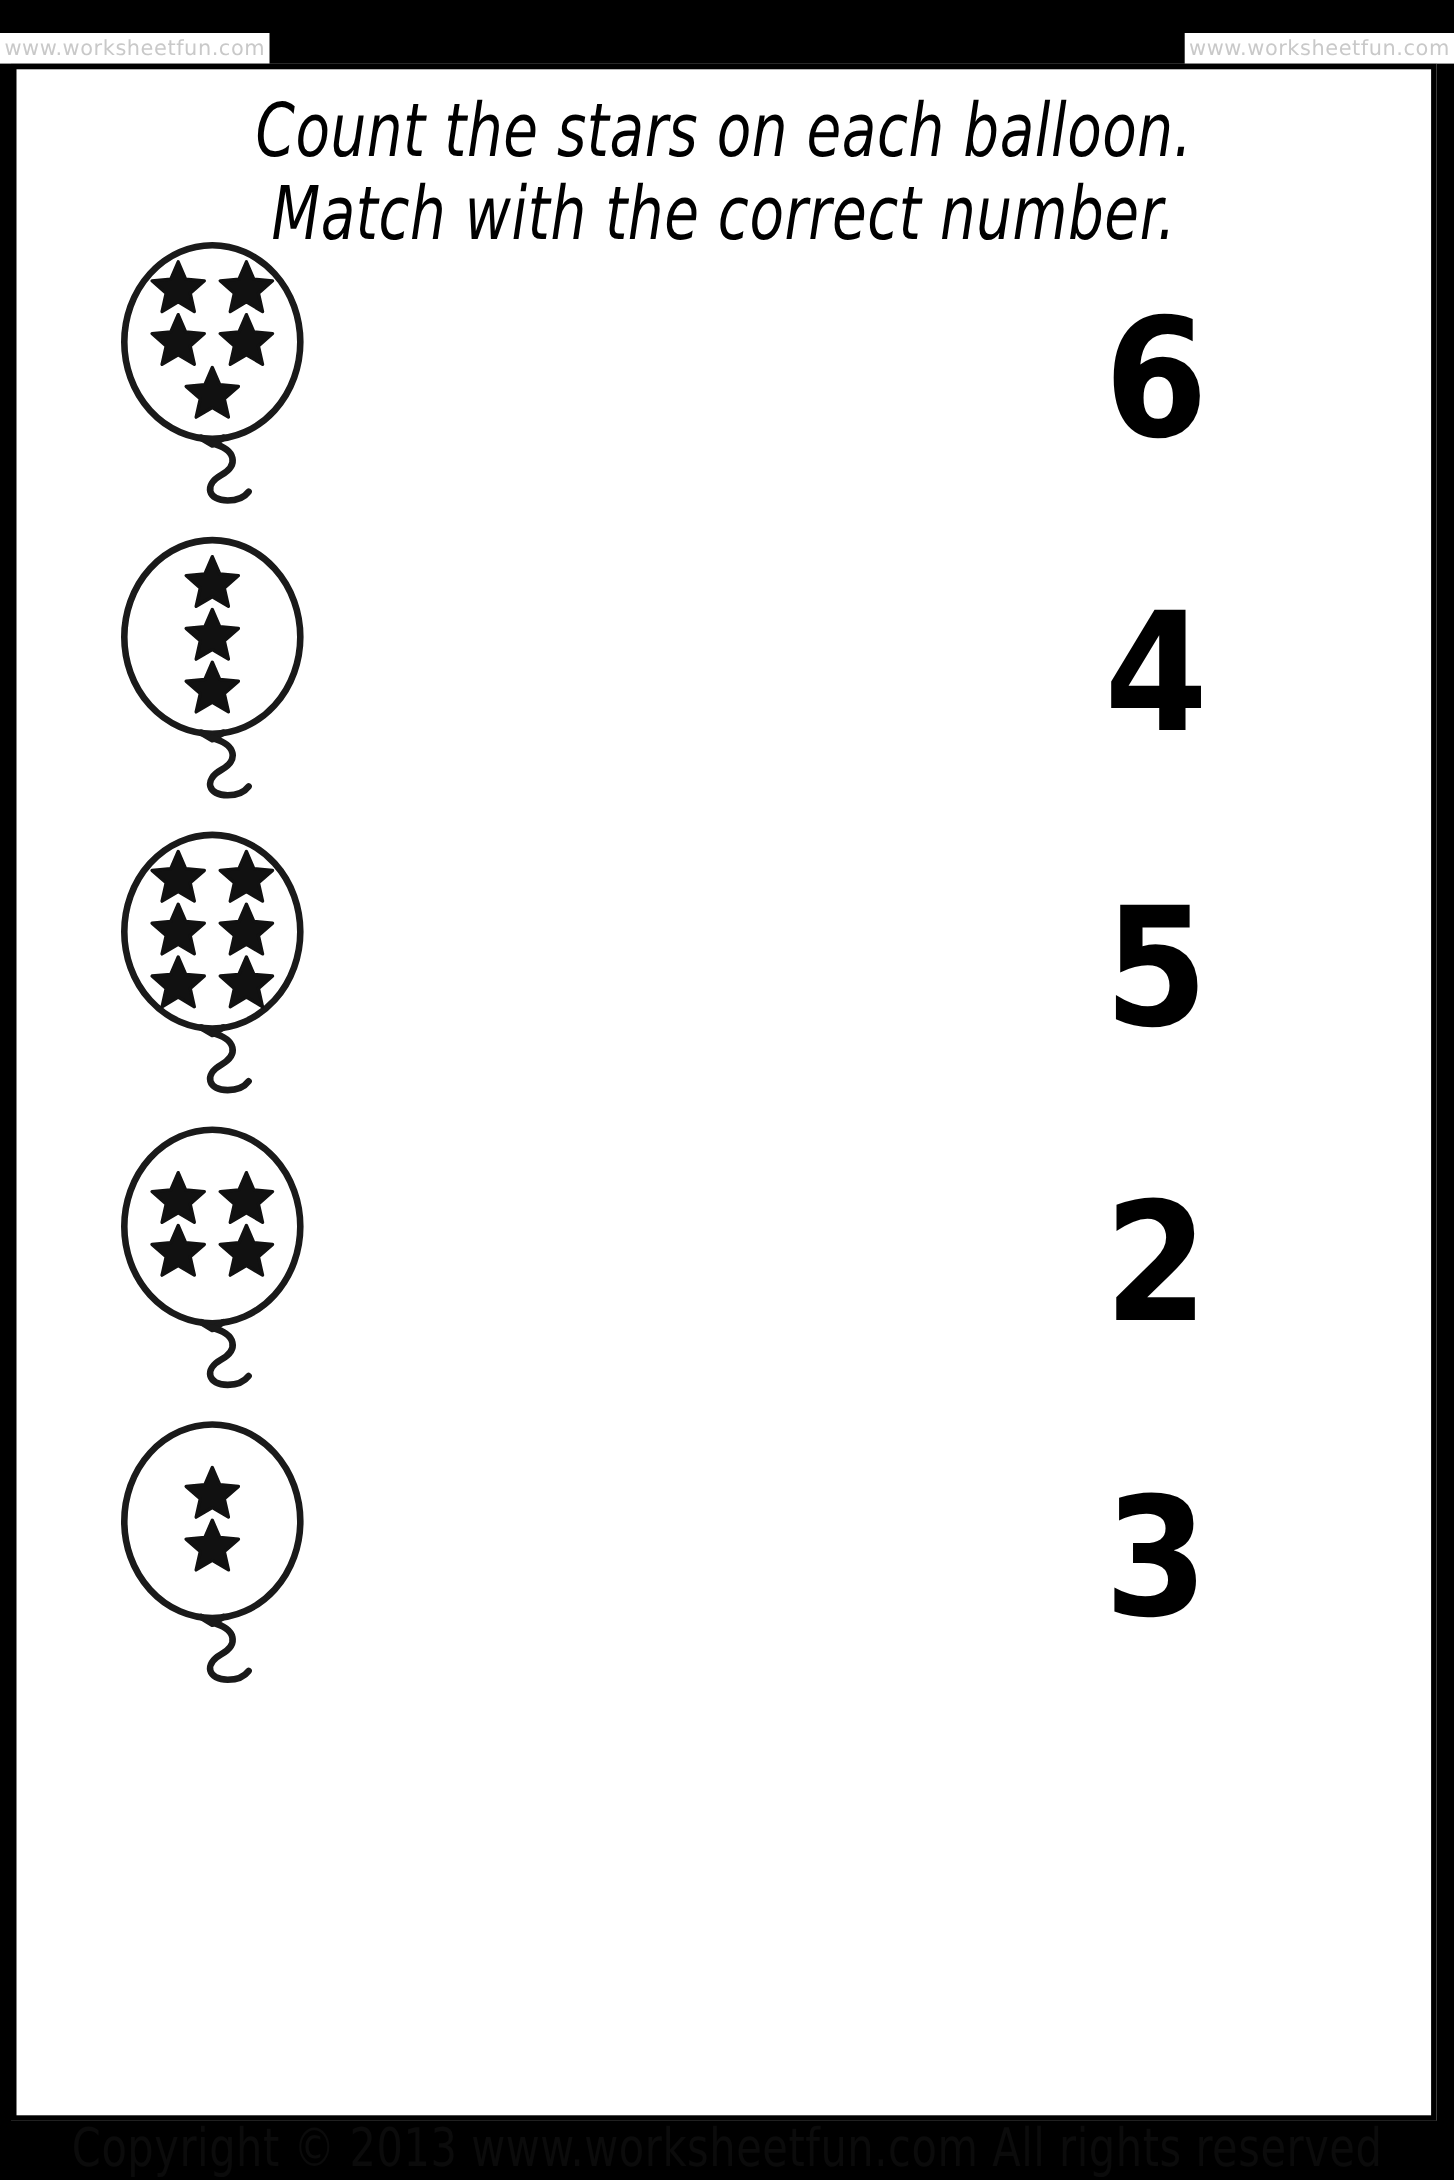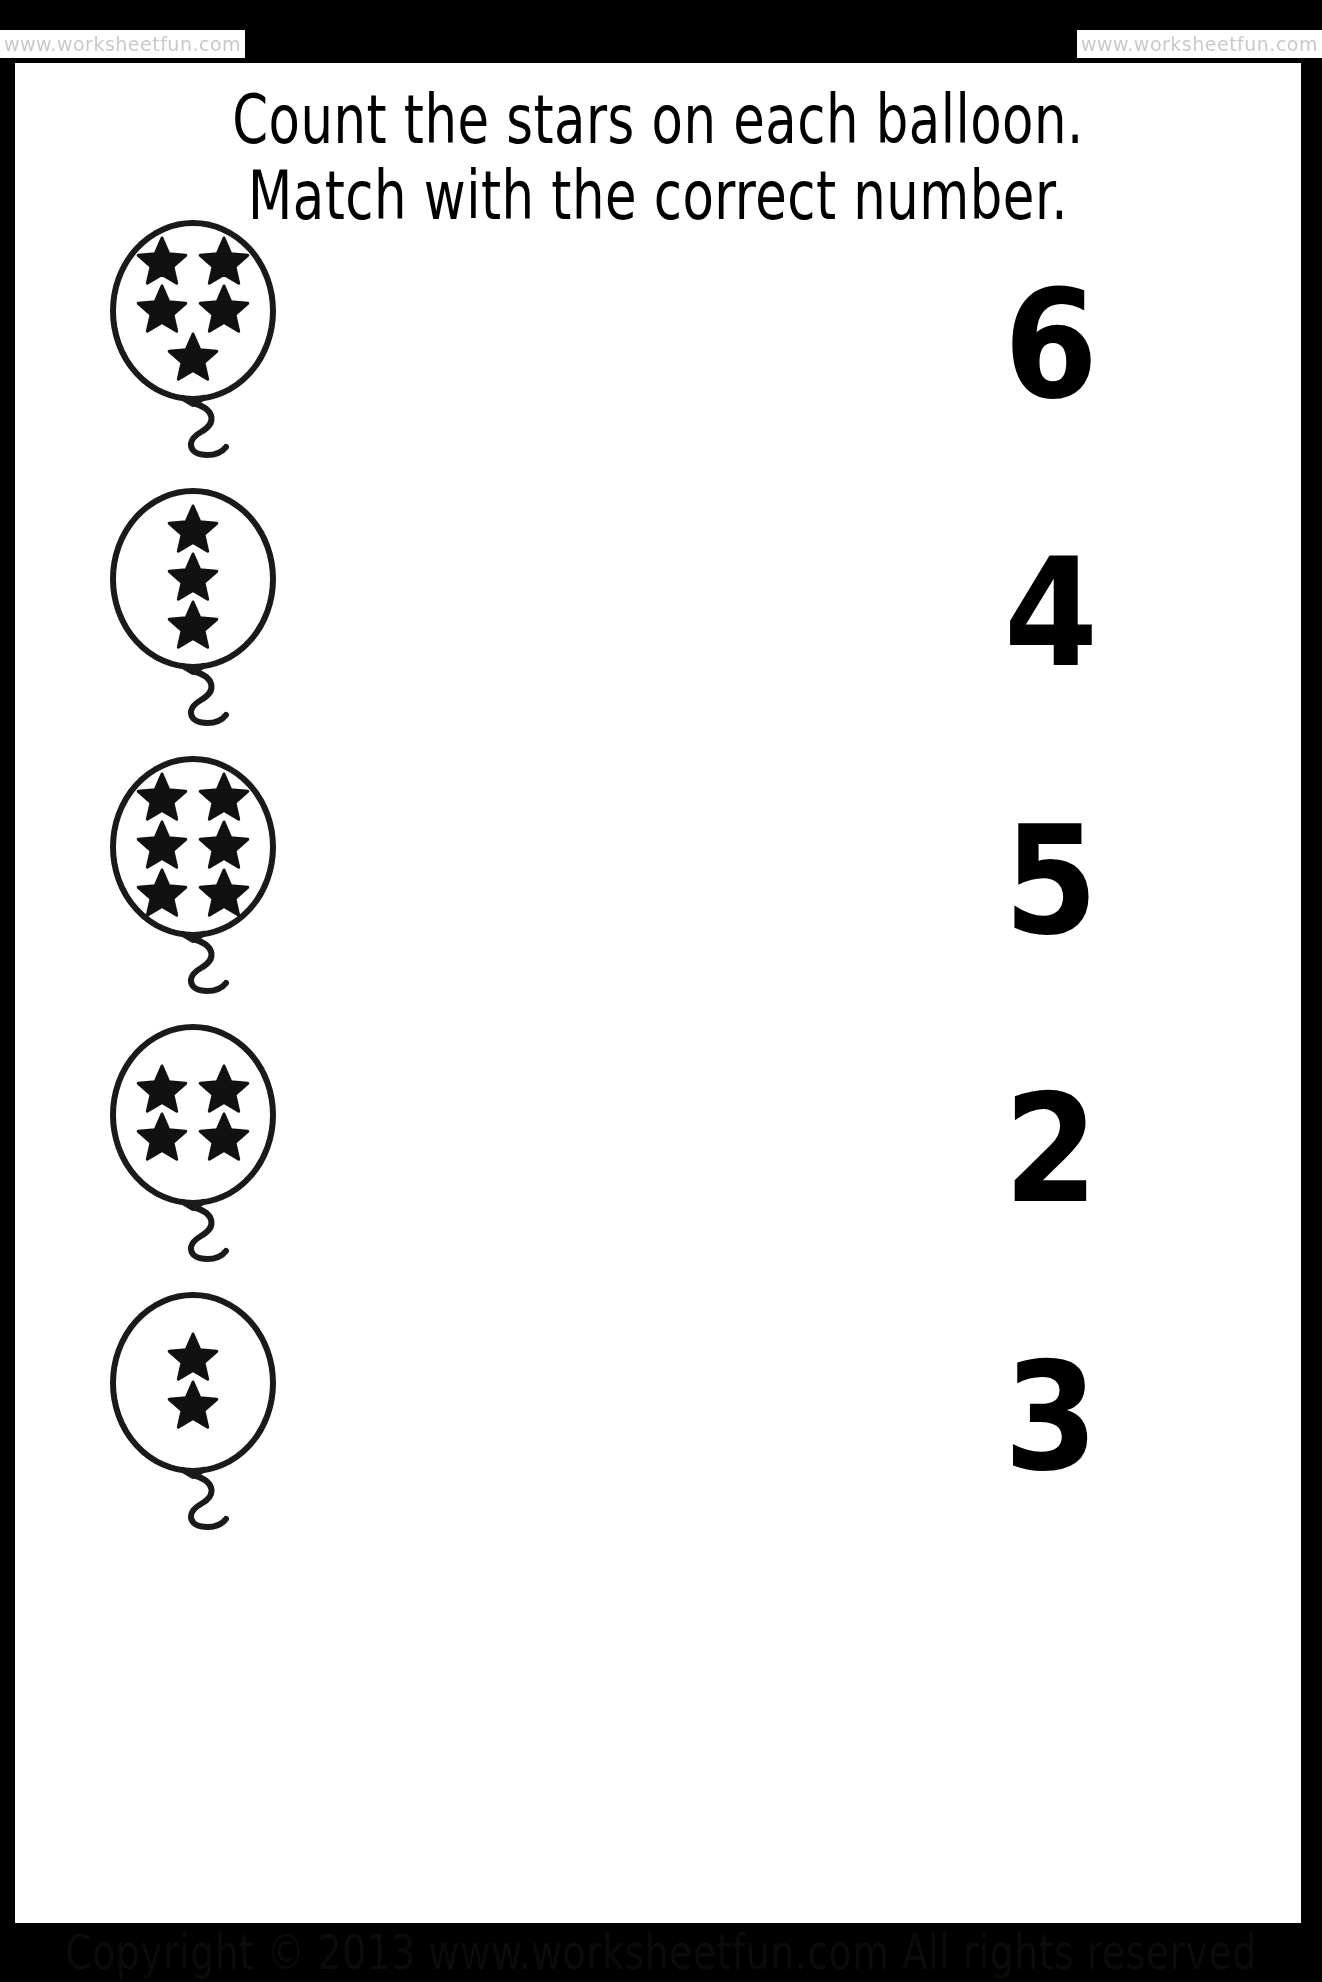--- a/index.html
+++ b/index.html
@@ -66,20 +66,21 @@
     box-sizing: border-box;
     overflow: hidden;
   }
 
   
   #title-block {
     position: absolute;
     left: 0; top: 18px;
     width: 100%;
     text-align: center;
+    font-style: italic;
   }
   .title-line {
     font-family: "DejaVu Sans Condensed", "DejaVu Sans", sans-serif;
     font-size: 57px;
     font-weight: 400;
     color: #000000;
     line-height: 76px;
     letter-spacing: 0.5px;
     white-space: nowrap;
     transform: scaleY(1.18);

